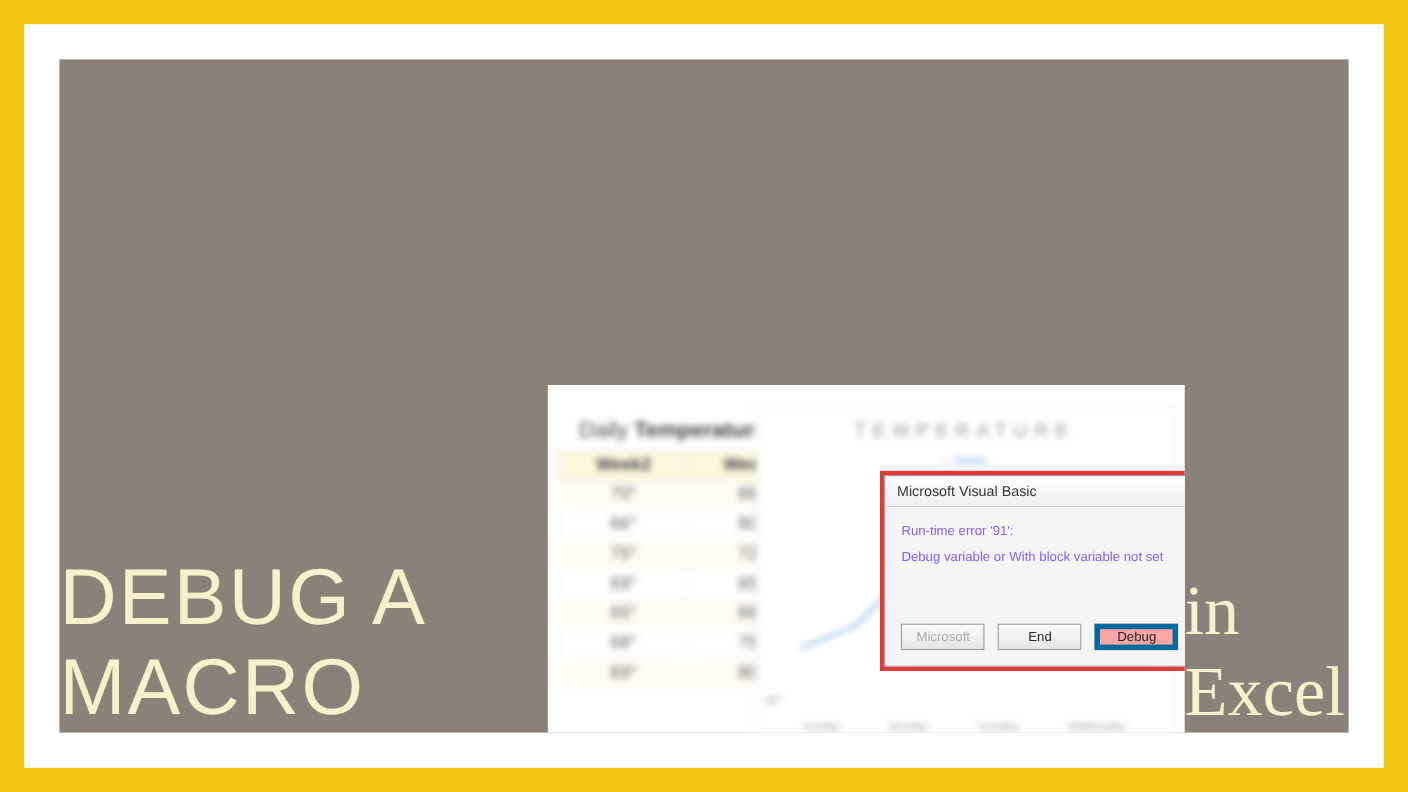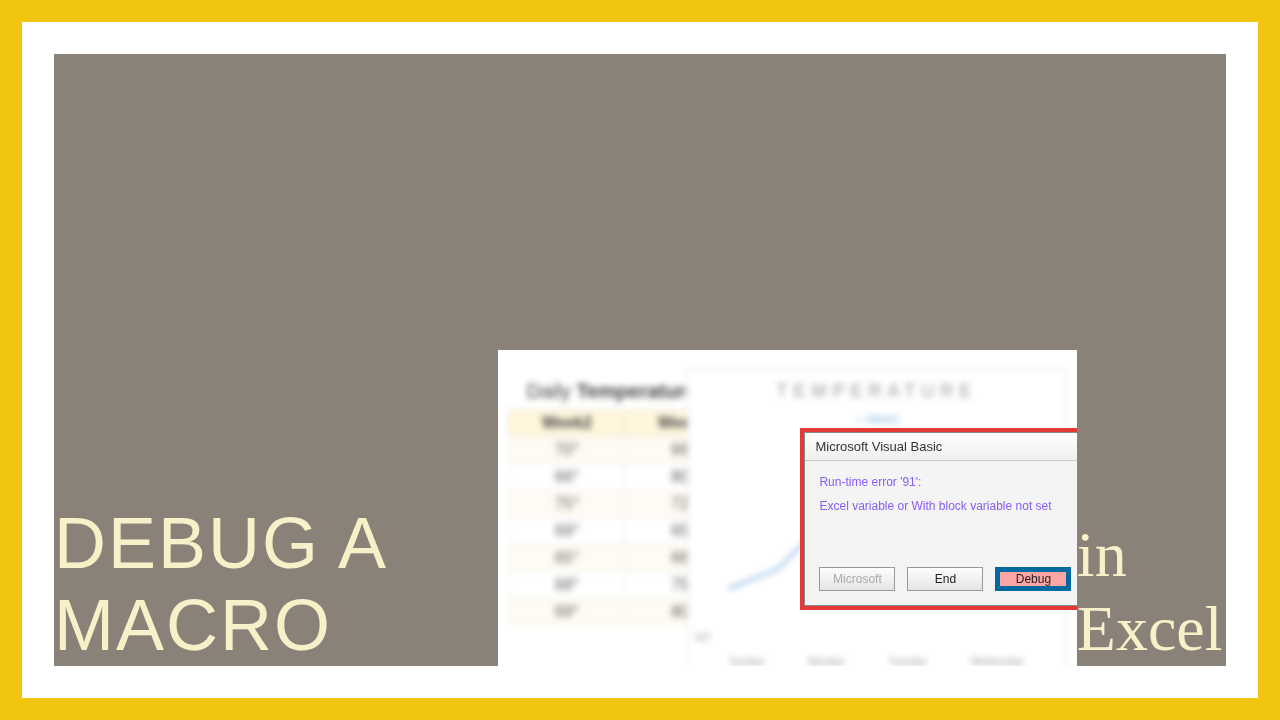--- a/index.html
+++ b/index.html
@@ -273,21 +273,21 @@
             <span>◉ <span>Week3</span></span>
           </div>
         </div>
       </div>
 
       <div class="dialog-wrap">
         <div class="dialog">
           <div class="dialog-titlebar">Microsoft Visual Basic</div>
           <div class="dialog-body">
             <p>Run-time error '91':</p>
-            <p>Excel variable or With block variable not set</p>
+            <p>Debug variable or With block variable not set</p>
           </div>
           <div class="dialog-buttons">
             <button class="dlg-btn" disabled="">Microsoft</button>
             <button class="dlg-btn">End</button>
             <button class="dlg-btn highlight">Debug</button>
             <button class="dlg-btn">Debug</button>
           </div>
         </div>
       </div>
 

